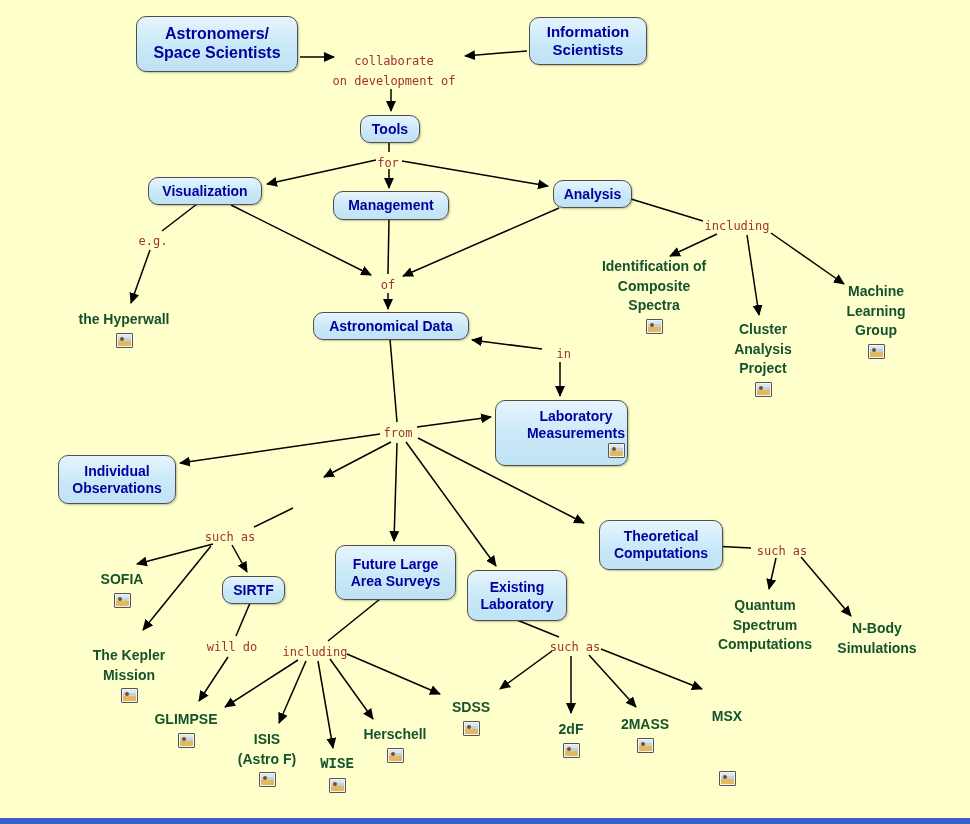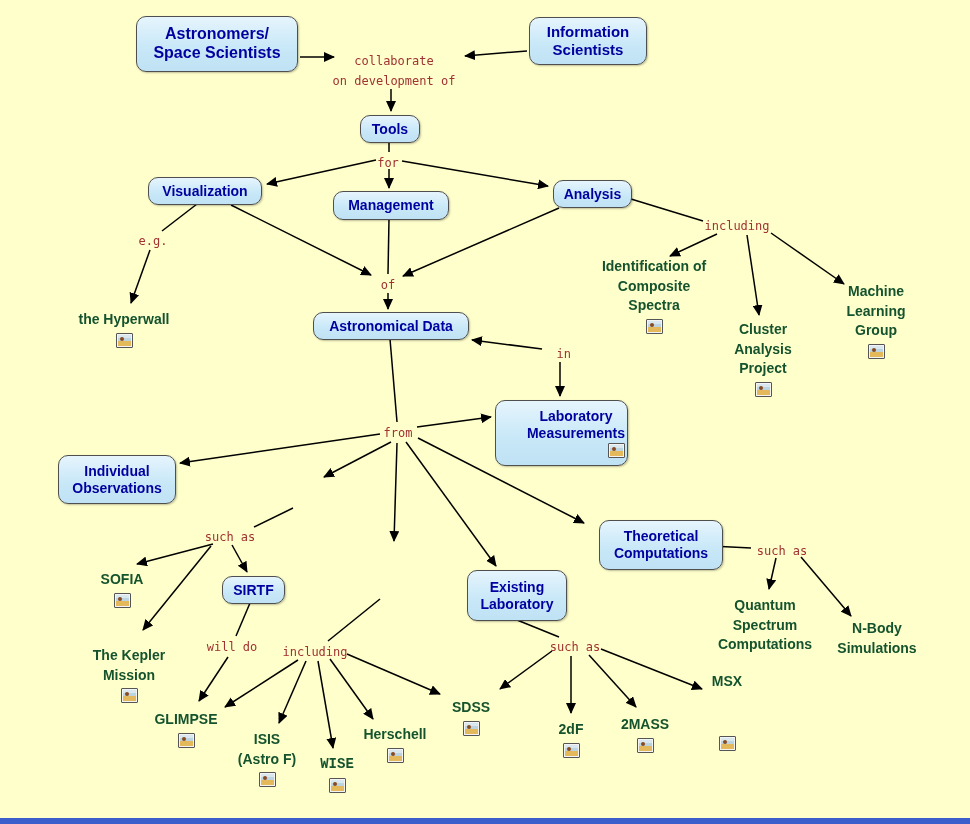--- a/index.html
+++ b/index.html
@@ -125,20 +125,22 @@
   <div class="concept" style="left:553px;top:180px;width:77px;height:26px;">Analysis</div>
   <div class="concept" style="left:313px;top:312px;width:154px;height:26px;">Astronomical Data</div>
   <div class="concept concept-col" style="left:495px;top:400px;width:127px;height:58px;align-items:flex-end;">
     <span class="tn-label" style="line-height:1.18;">Laboratory
 Measurements</span>
     <span class="res-icon" style="margin-top:1px;"></span>
   </div>
   <div class="concept" style="left:58px;top:455px;width:116px;height:47px;">Individual
 Observations</div>
   <div class="concept" style="left:222px;top:576px;width:61px;height:26px;">SIRTF</div>
+  <div class="concept" style="left:335px;top:545px;width:119px;height:53px;">Future Large
+Area Surveys</div>
   <div class="concept" style="left:467px;top:570px;width:98px;height:49px;">Existing
 Laboratory</div>
   <div class="concept" style="left:588px;top:520px;width:122px;height:48px;margin-left:11px;">Theoretical
 Computations</div>
 
   <div class="textnode" style="left:59px;top:310px;width:130px;">
     <span class="tn-label">the Hyperwall</span>
     <span class="res-icon"></span>
   </div>
   <div class="textnode" style="left:594px;top:257px;width:120px;">
@@ -190,21 +192,21 @@
     <span class="res-icon"></span>
   </div>
   <div class="textnode" style="left:546px;top:720px;width:50px;">
     <span class="tn-label">2dF</span>
     <span class="res-icon"></span>
   </div>
   <div class="textnode" style="left:610px;top:715px;width:70px;">
     <span class="tn-label">2MASS</span>
     <span class="res-icon"></span>
   </div>
-  <div class="textnode" style="left:702px;top:672px;width:50px;gap:41px;">
+  <div class="textnode" style="left:702px;top:707px;width:50px;gap:41px;">
     <span class="tn-label">MSX</span>
     <span class="res-icon"></span>
   </div>
   <div class="textnode" style="left:712px;top:596px;width:106px;text-align:center;">
     <span class="tn-label">Quantum
 Spectrum
 Computations</span>
   </div>
   <div class="textnode" style="left:832px;top:619px;width:90px;">
     <span class="tn-label">N-Body

